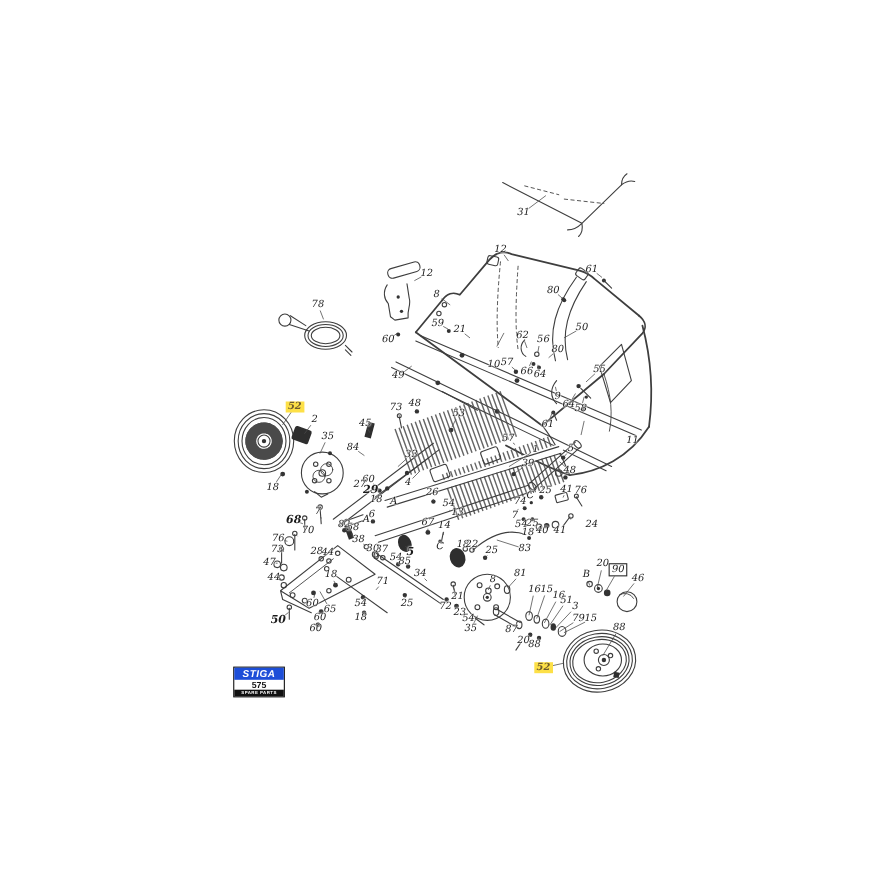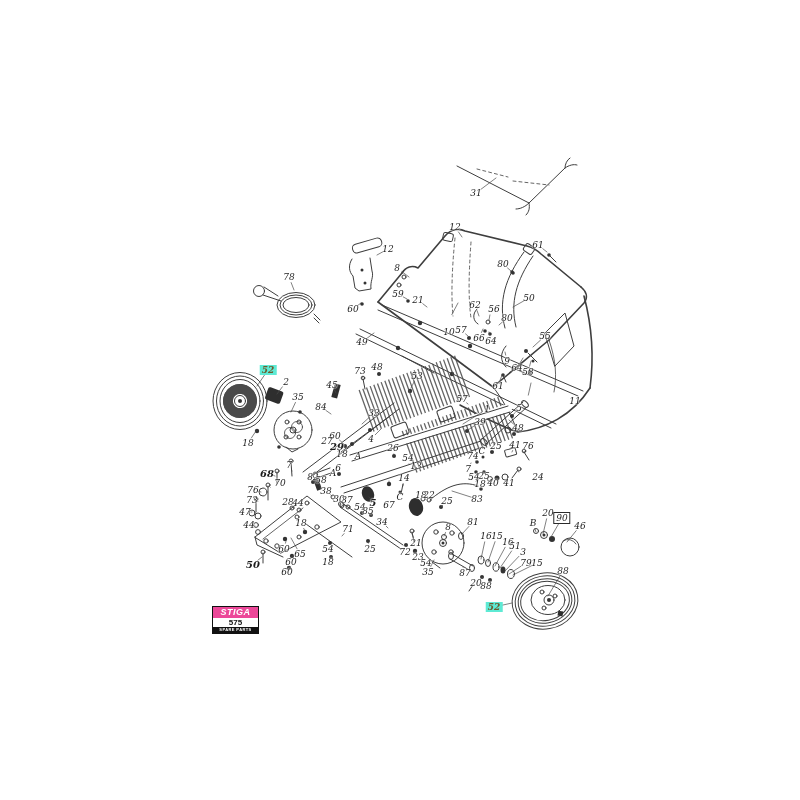--- a/index.html
+++ b/index.html
@@ -16,25 +16,25 @@
   #art .dark{fill:#2e2e2e;stroke:none;}
   #art .white{stroke:#fff;stroke-width:8;}
   #art .bristle{stroke:#4a4a4a;stroke-width:44;stroke-dasharray:1.3 2.6;opacity:.85;stroke-linecap:butt;}
   #art .hubmesh{stroke:#4a4a4a;stroke-width:10;stroke-dasharray:1.5 2;}
   #art .leader{stroke:#4a4a4a;stroke-width:.7;}
   #labels-layer{position:absolute;inset:0;padding-left:20px;}
   .plabel{position:absolute;transform:translate(-50%,-50%);
     font:italic 9px "DejaVu Serif",serif;color:#1c1c1c;white-space:nowrap;
     text-shadow:0 0 2px #fff,0 0 2px #fff,0 0 1px #fff;}
   .plabel.bold{font-weight:700;font-size:10px;}
-  .plabel.hl{background:#5eead4;color:#6e5b2e;font-weight:700;padding:0 2px;text-shadow:none;}
+  .plabel.hl{background:#fde047;color:#6e5b2e;font-weight:700;padding:0 2px;text-shadow:none;}
   .plabel.boxed{border:1px solid #2a2a2a;background:#fff;padding:0 2px;text-shadow:none;}
   .brand{position:absolute;left:212px;top:606px;width:45px;border:1px solid #111;
     background:#fff;text-align:center;font-family:"Liberation Sans",sans-serif;}
-  .brand-top{background:#ec4899;color:#fff;font-style:italic;font-weight:700;
+  .brand-top{background:#1d4ed8;color:#fff;font-style:italic;font-weight:700;
     font-size:9px;line-height:11px;letter-spacing:.5px;}
   .brand-mid{color:#111;font-weight:700;font-size:8px;line-height:9px;}
   .brand-bot{background:#111;color:#fff;font-weight:700;font-size:4px;line-height:6px;letter-spacing:.4px;}
 </style>
 </head>
 <body>
 
 <div class="stage">
 
   <svg id="art" width="800" height="800" viewBox="0 0 800 800">
@@ -438,21 +438,21 @@
       <span class="plabel" style="left: 327px; top: 441px;">27</span>
       <span class="plabel bold" style="left: 337px; top: 446px;">29</span>
       <span class="plabel" style="left: 371px; top: 439px;">4</span>
       <span class="plabel" style="left: 342px; top: 454px;">18</span>
       <span class="plabel" style="left: 358px; top: 456px;">A</span>
       <span class="plabel" style="left: 393px; top: 448px;">26</span>
       <span class="plabel" style="left: 408px; top: 458px;">54</span>
       <span class="plabel" style="left: 416px; top: 466px;">13</span>
       <span class="plabel" style="left: 338px; top: 468px;">6</span>
       <span class="plabel" style="left: 333px; top: 473px;">A</span>
-      <span class="plabel" style="left: 389px; top: 475px; margin-top: 30px;">67</span>
+      <span class="plabel" style="left: 389px; top: 475px;">67</span>
       <span class="plabel" style="left: 404px; top: 478px;">14</span>
       <span class="plabel" style="left: 289px; top: 465px;">7</span>
       <span class="plabel bold" style="left: 267px; top: 473px;">68</span>
       <span class="plabel" style="left: 280px; top: 483px;">70</span>
       <span class="plabel" style="left: 253px; top: 490px;">76</span>
       <span class="plabel" style="left: 252px; top: 500px;">73</span>
       <span class="plabel" style="left: 245px; top: 512px;">47</span>
       <span class="plabel" style="left: 249px; top: 525px;">44</span>
       <span class="plabel" style="left: 288px; top: 502px;">28</span>
       <span class="plabel" style="left: 298px; top: 503px;">44</span>

